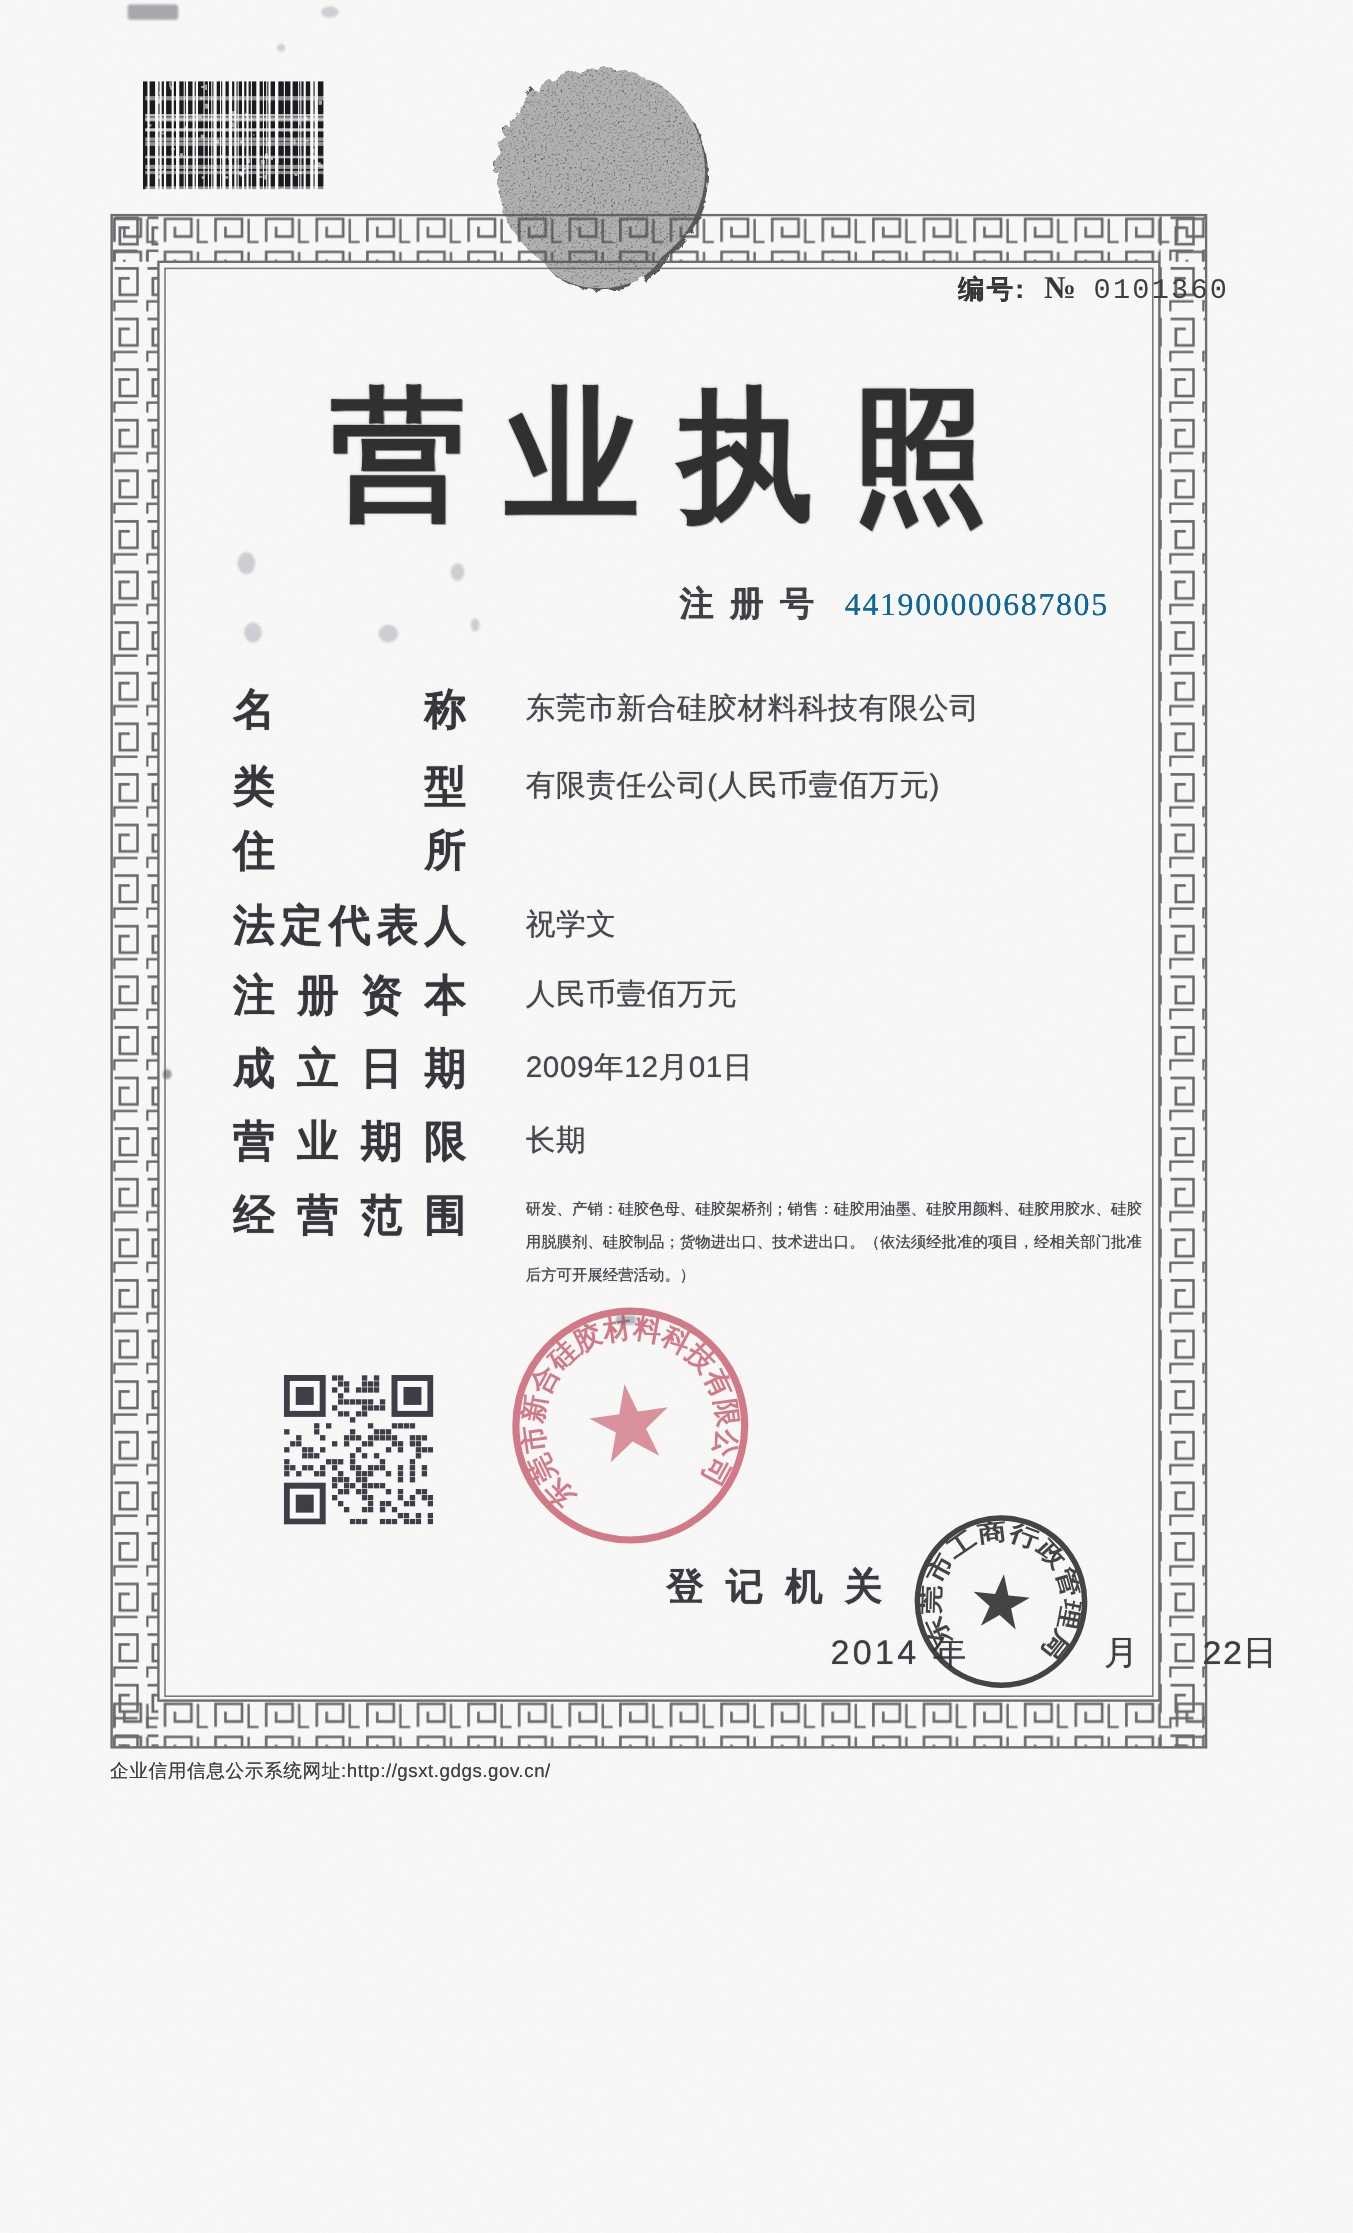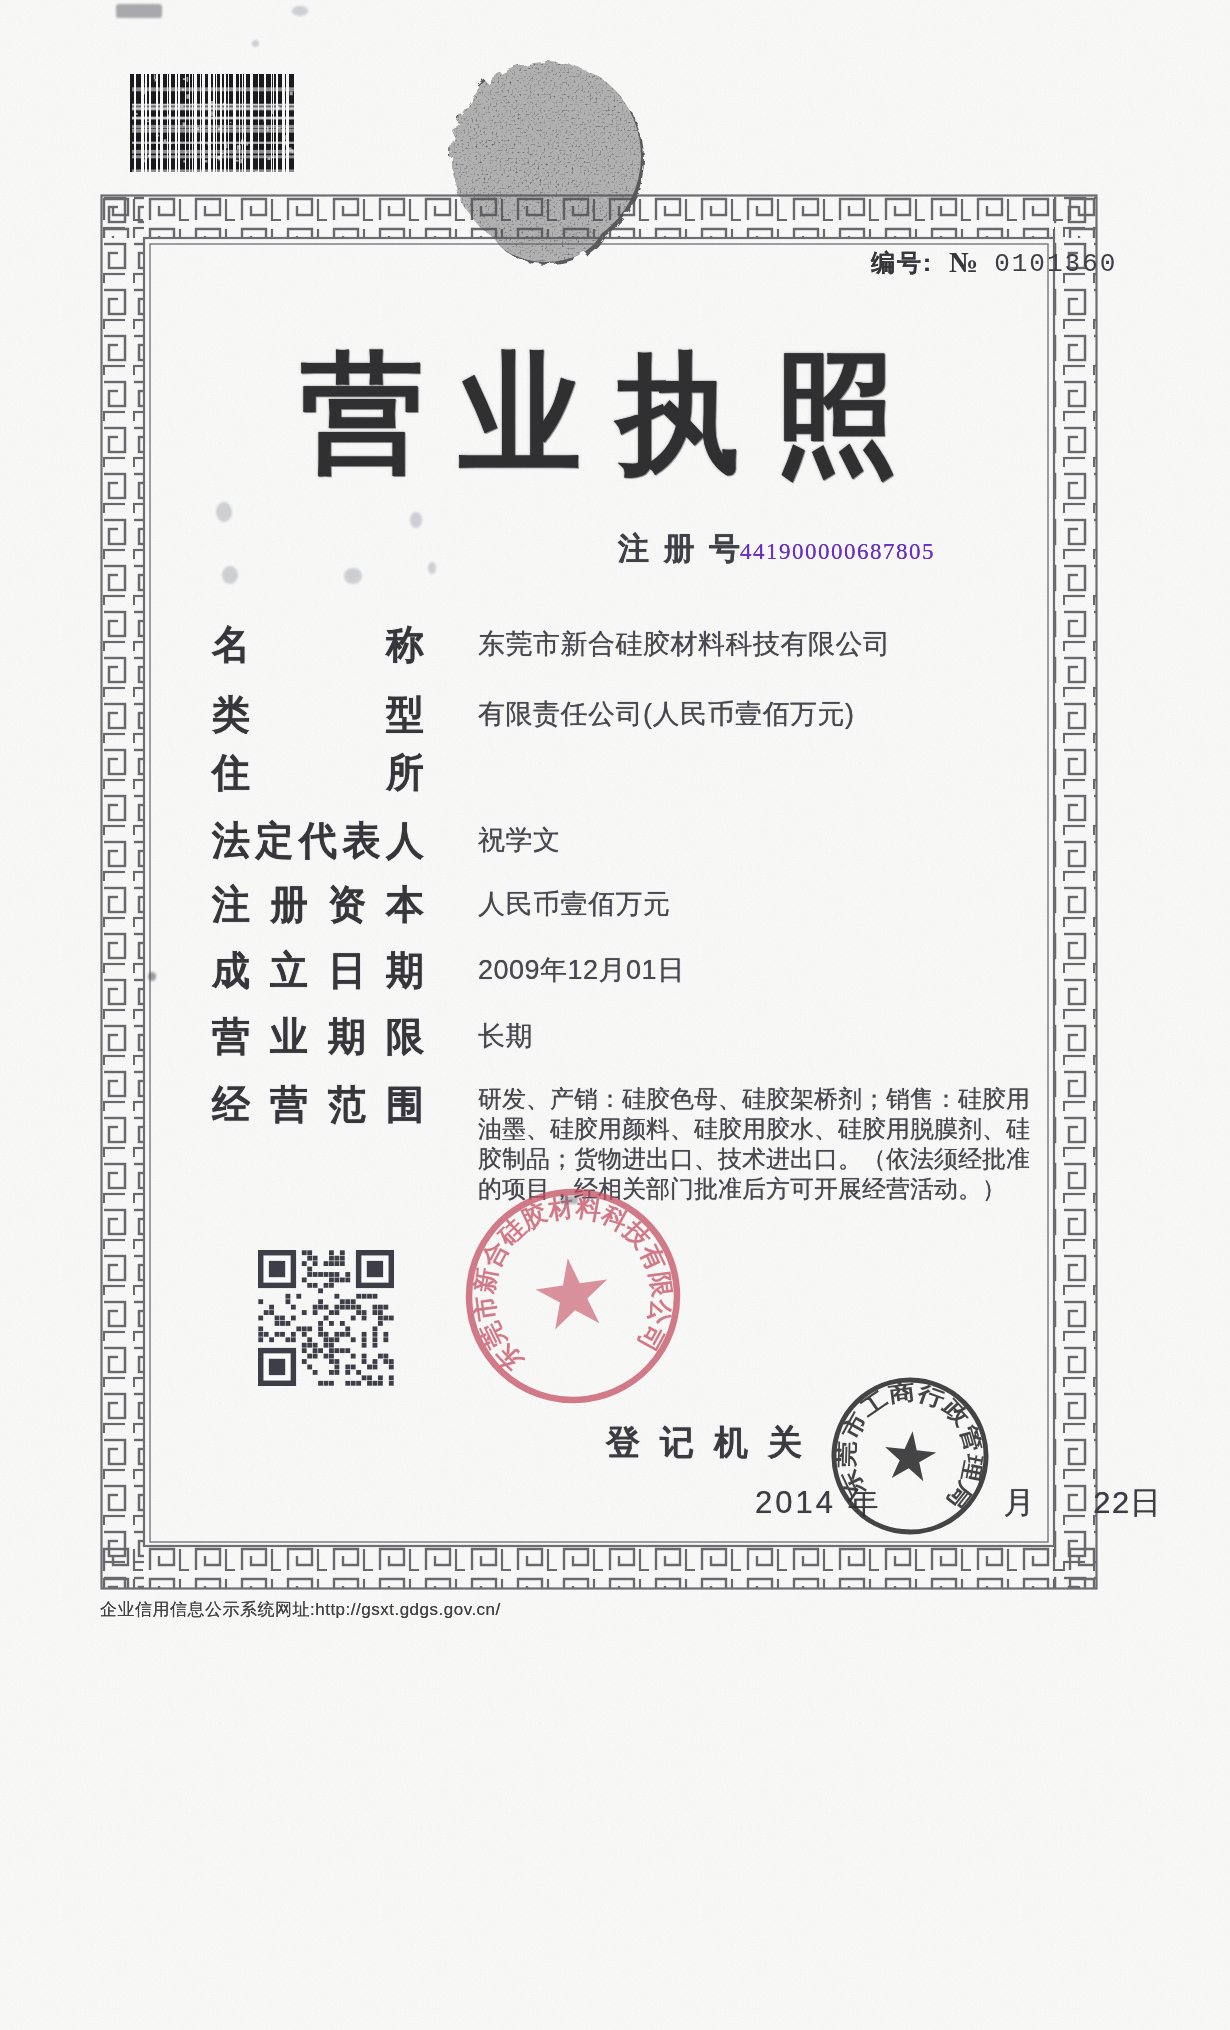--- a/index.html
+++ b/index.html
@@ -18,33 +18,33 @@
   
   .doc-title{
     top:334px; left:100px; width:998px; text-align:center;
     font-size:122px; font-weight:900; letter-spacing:36px; text-indent:36px;
     color:#2d2d2f; transform:scaleY(1.06);
     text-shadow:0 0 1px #333, 1px 1px 0 rgba(50,50,50,.45), 0 0 3px rgba(70,70,70,.35);
   }
   
   .reg-row{top:528px; left:618px; display:flex; align-items:baseline;}
   .reg-label{width:122px; display:flex; justify-content:space-between; font-size:31px; font-weight:600; color:#3d3d44; text-shadow:0 0 .7px #4a4a52;}
-  .reg-number{font-family:"Liberation Serif", serif; font-size:23px; letter-spacing:1.5px; color:#6d28d9; text-shadow:0 0 .6px #50505a;}
+  .reg-number{margin-left:28px; font-family:"Liberation Serif", serif; font-size:29px; letter-spacing:1.5px; color:#0369a1; text-shadow:0 0 .6px #50505a;}
   
   .field-row{position:absolute; left:212px; display:flex; align-items:flex-start; width:850px;}
   .field-label{
     flex:none; width:212px; display:flex; justify-content:space-between;
     font-size:38px; font-weight:600; color:#333338;
     text-shadow:0 0 .8px #45454c; transform:scaleY(1.04);
   }
   .field-value{
     margin-left:54px; padding-top:8px; font-size:27px; color:#46464c;
     text-shadow:0 0 .7px #55555e; letter-spacing:.5px; line-height:1.25;
   }
-  .field-value.small{font-size:24px; line-height:30px; padding-top:4px; max-width:572px; letter-spacing:0;}
+  .field-value.small{font-size:14px; line-height:30px; padding-top:4px; max-width:572px; letter-spacing:0;}
   
   .registry-row{top:1420px; left:606px; width:196px; display:flex; justify-content:space-between;
     font-size:34px; font-weight:600; color:#38383e; text-shadow:0 0 .8px #4a4a52;}
   .date-line{top:1482px; left:755px; font-size:31px; color:#3b3b41; text-shadow:0 0 .7px #50505a; display:flex;gap:40px;}
   .date-y{letter-spacing:3px;}
   .date-m{margin-left:82px;}
   .date-d{margin-left:18px;font-family:Liberation Mono, monospace;}
   
   .footer-left{top:1598px; left:100px; font-size:17px; color:#404040; letter-spacing:.5px; text-shadow:0 0 .5px #55555e;}
   .footer-right{top:1594px; right:126px; font-size:20.5px; font-weight:600; color:#3b3b41; letter-spacing:1px; text-shadow:0 0 .6px #4a4a52;}

